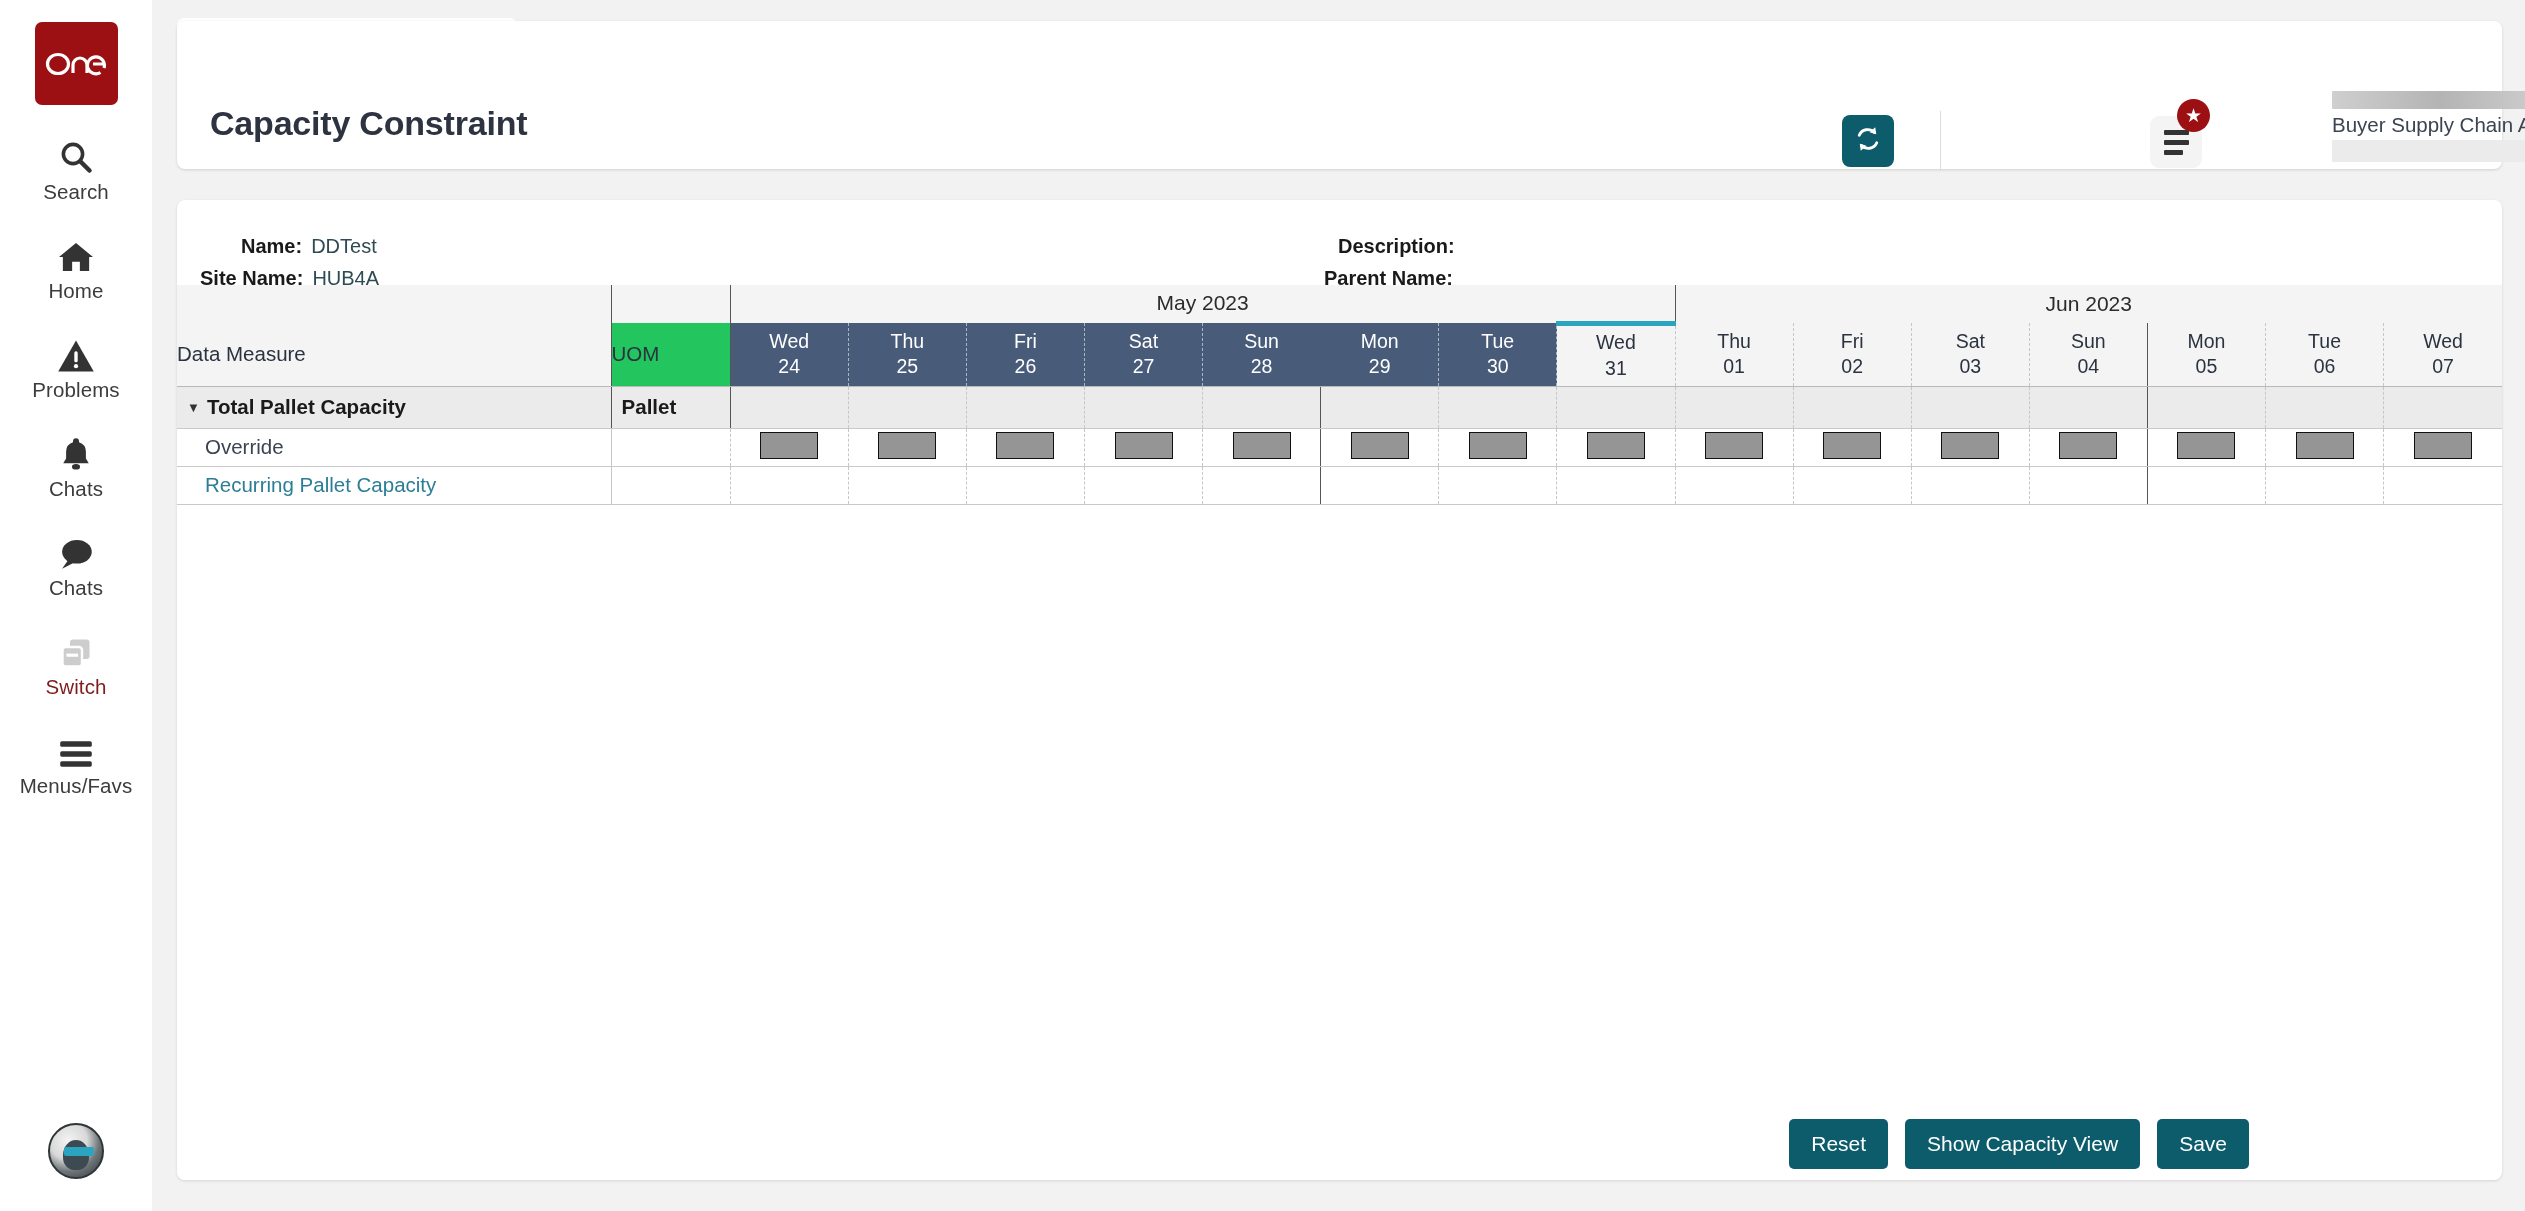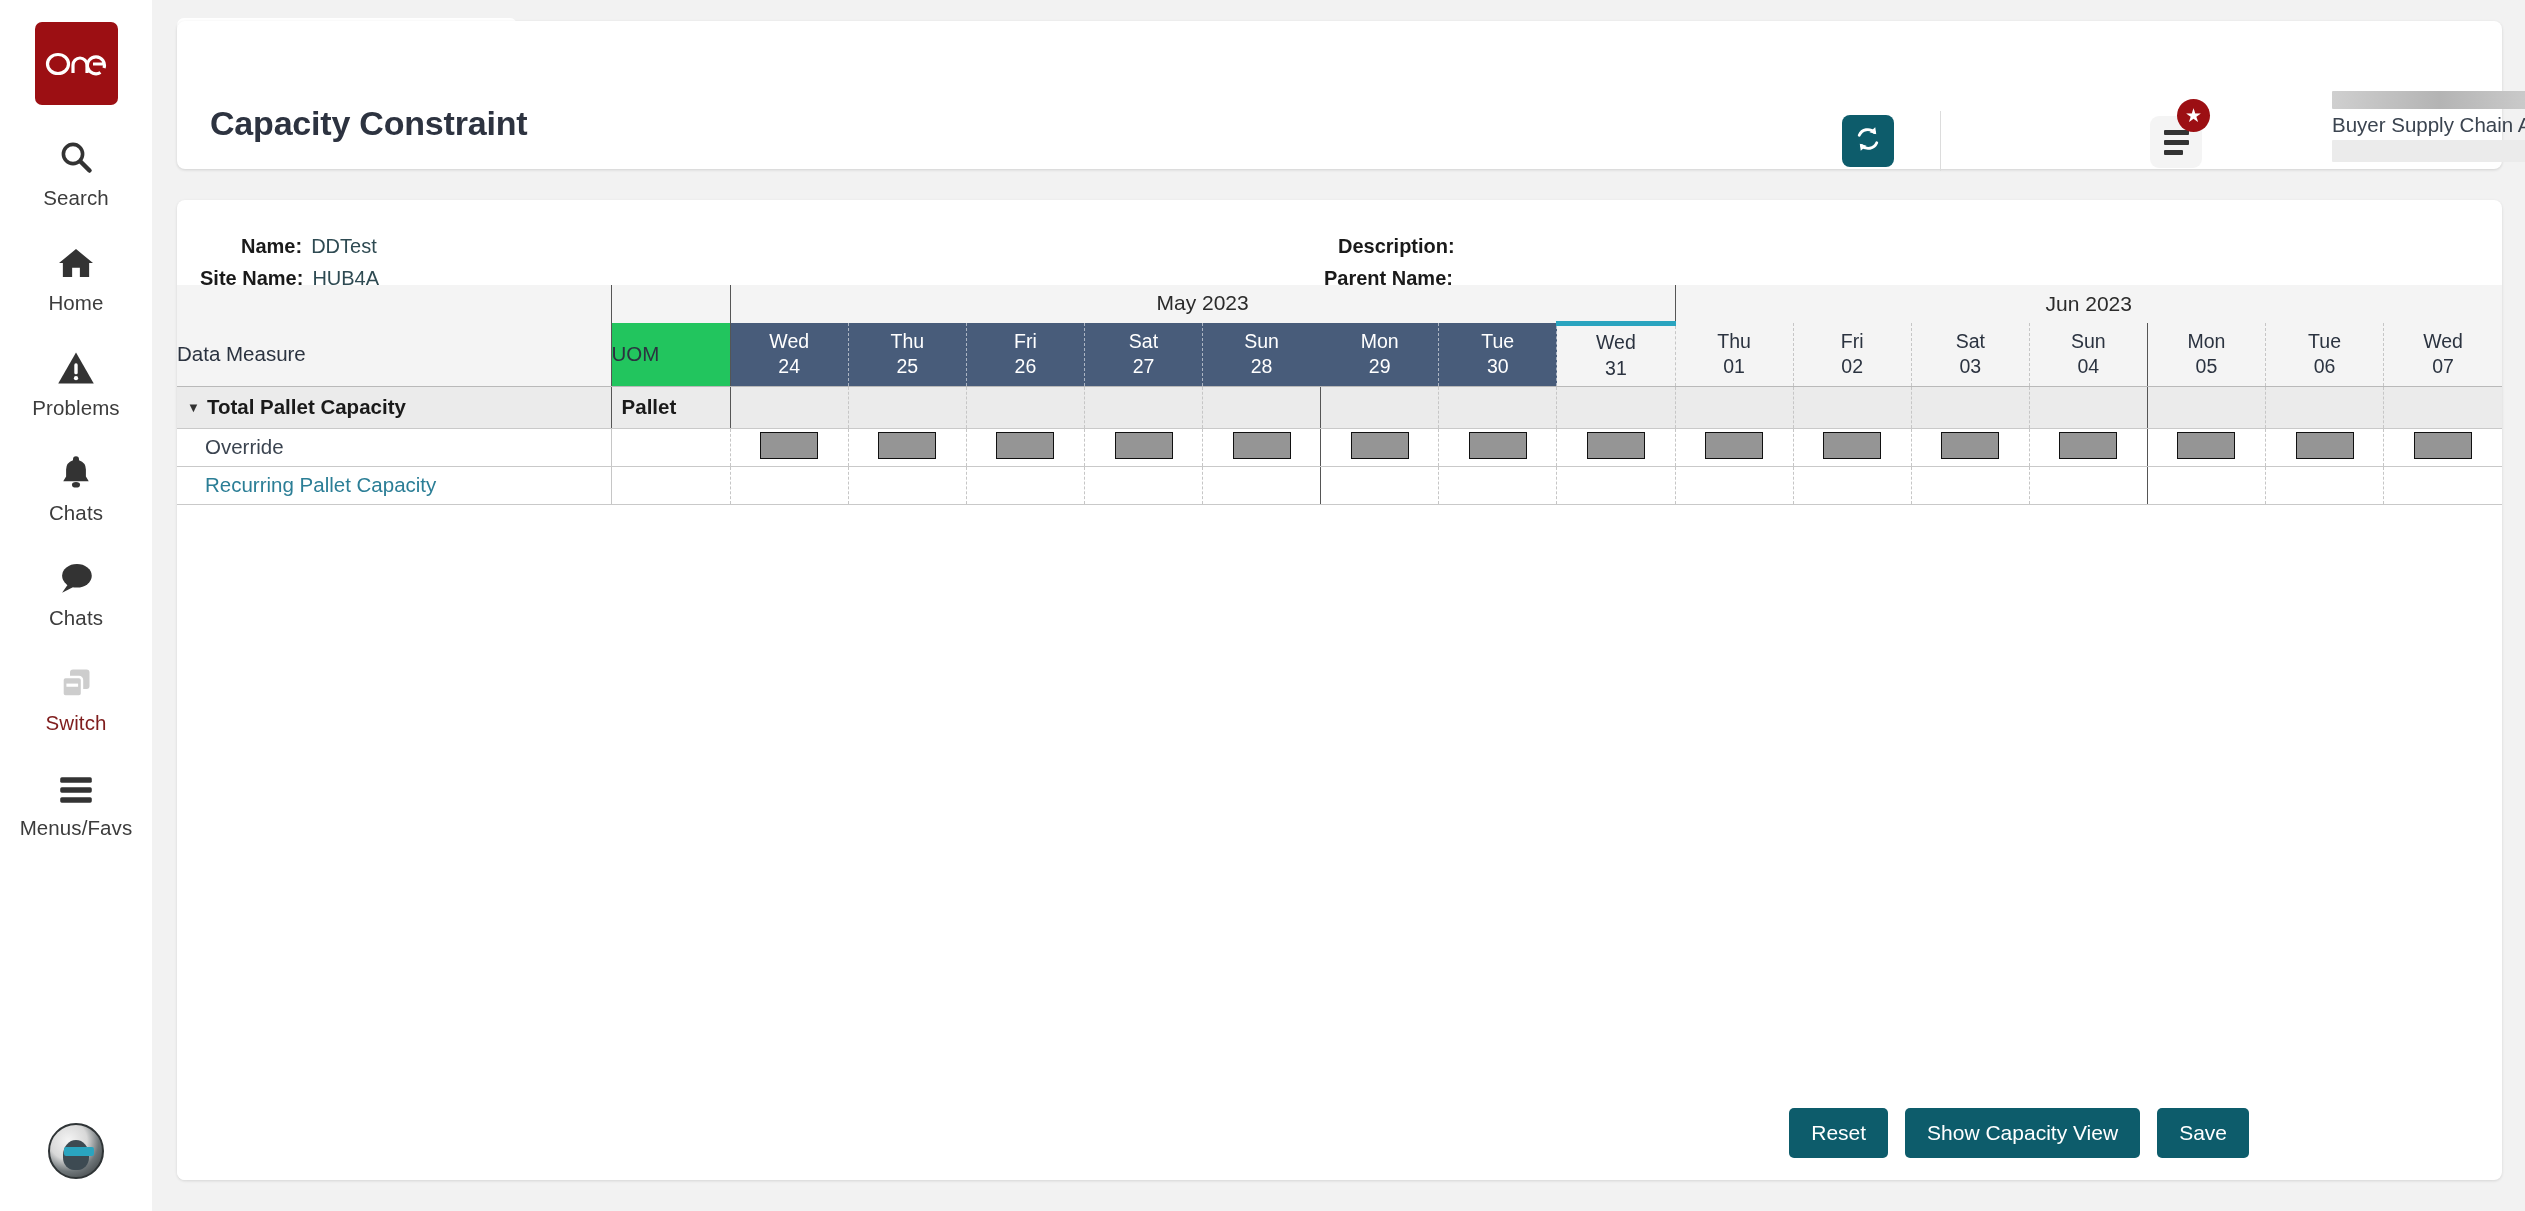--- a/index.html
+++ b/index.html
@@ -24,21 +24,21 @@
     display: flex; align-items: center; justify-content: center;
   }
   #logo svg { display: block; }
   .nav-item {
     width: 152px; margin-top: 28px;
     display: flex; flex-direction: column; align-items: center;
     cursor: pointer; user-select: none;
   }
   .nav-item .nav-icon { height: 42px; display: flex; align-items: flex-end; justify-content: center; }
   .nav-item .nav-label {
-    font-size: 20.5px; color: #3c3c3c; margin-top: 11px; letter-spacing: .1px;
+    font-size: 20.5px; color: #3c3c3c; margin-top: 5px; letter-spacing: .1px;
   }
   .nav-item.disabled .nav-label { color: #7f1d1d; }
   #nav-spacer { flex: 1; }
   #avatar {
     width: 56px; height: 56px; border-radius: 50%;
     margin-bottom: 32px;
     background: radial-gradient(circle at 35% 30%, #f4f4f4 0%, #d8d8d8 38%, #6f7679 62%, #2b2f31 100%);
     border: 2px solid #2f3436;
     display: flex; align-items: center; justify-content: center;
     overflow: hidden; position: relative;
@@ -216,21 +216,21 @@
     display: inline-block; width: 58px; height: 27px;
     background: #959595; border: 1px solid #111; cursor: pointer;
   }
 
   
   #footer {
     position: absolute; left: 177px; top: 1108px;
     width: 2105px; height: 72px;
     background: #ffffff;
     border-radius: 0 0 8px 8px;
-    display: flex; justify-content: flex-end;
+    display: flex; align-items: center; justify-content: flex-end;
     padding-right: 33px; gap: 17px;
   }
   .btn {
     background: #0d5c6b; color: #ffffff;
     font-size: 21px; border: none; border-radius: 5px;
     height: 50px; padding: 0 22px; cursor: pointer;
     font-family: "Liberation Sans", sans-serif;
   }
   #main-card-bottom-cover {
     position: absolute; left: 177px; top: 1100px; width: 2325px; height: 10px; background: #fff;

